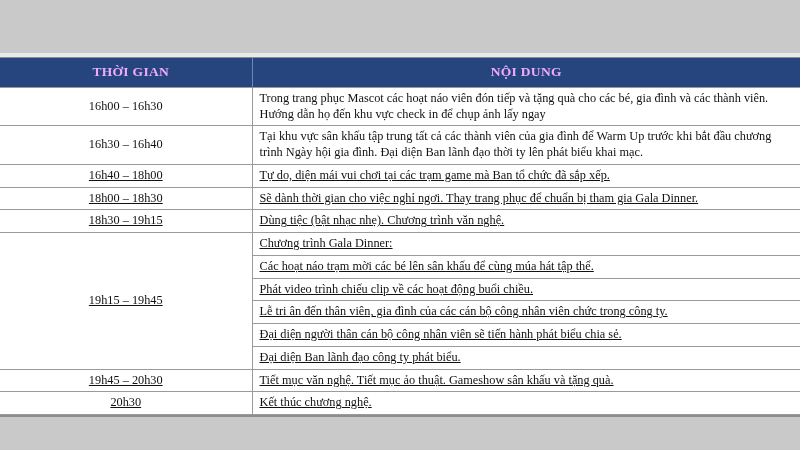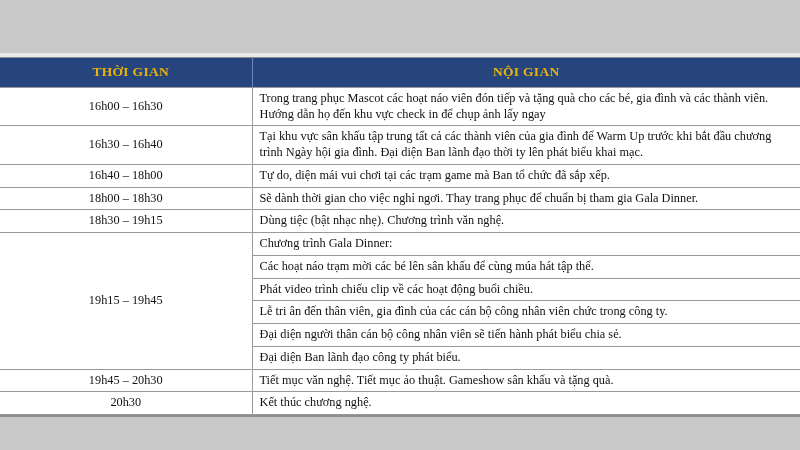--- a/index.html
+++ b/index.html
@@ -47,21 +47,21 @@
     border-collapse: collapse;
     table-layout: fixed;
     background: #ffffff;
   }
 
   table.schedule col.c-time  { width: 252px; }
   table.schedule col.c-body  { width: 548px; }
 
   thead th {
     background: #26457f;
-    color: #eab308;
+    color: #f0abfc;
     font-weight: bold;
     font-size: 13.5px;
     letter-spacing: 0.3px;
     height: 24px;
     padding: 2px 0 3px 0;
     border: none;
     text-align: center;
     vertical-align: middle;
     font-family: "Liberation Serif", "DejaVu Serif", serif;
   }
@@ -88,21 +88,21 @@
     margin-top: 32px;
   }
 
   tbody td.content {
     text-align: left;
     padding: 3px 24px 3px 7px;
     border-left: 1px solid #9a9a9a;
   }
 
   tbody tr.tall td { height: 30px; }
-  tbody tr.short td { height: 15px; }
+  tbody tr.short td { height: 15px; text-decoration: underline; }
 
   
   tbody td.time.span {
     vertical-align: middle;
   }
 </style>
 </head>
 <body>
 
 <div id="canvas">
@@ -111,21 +111,21 @@
 
   <div id="table-wrap">
     <table class="schedule">
       <colgroup>
         <col class="c-time">
         <col class="c-body">
       </colgroup>
       <thead>
         <tr>
           <th class="th-time">THỜI GIAN</th>
-          <th class="th-content">NỘI GIAN</th>
+          <th class="th-content">NỘI DUNG</th>
         </tr>
       </thead>
       <tbody>
 
         <tr class="tall">
           <td class="time">16h00 – 16h30</td>
           <td class="content">Trong trang phục Mascot các hoạt náo viên đón tiếp và tặng quà cho các bé, gia đình và các thành viên. Hướng dẫn họ đến khu vực check in để chụp ảnh lấy ngay</td>
         </tr>
 
         <tr class="tall">

